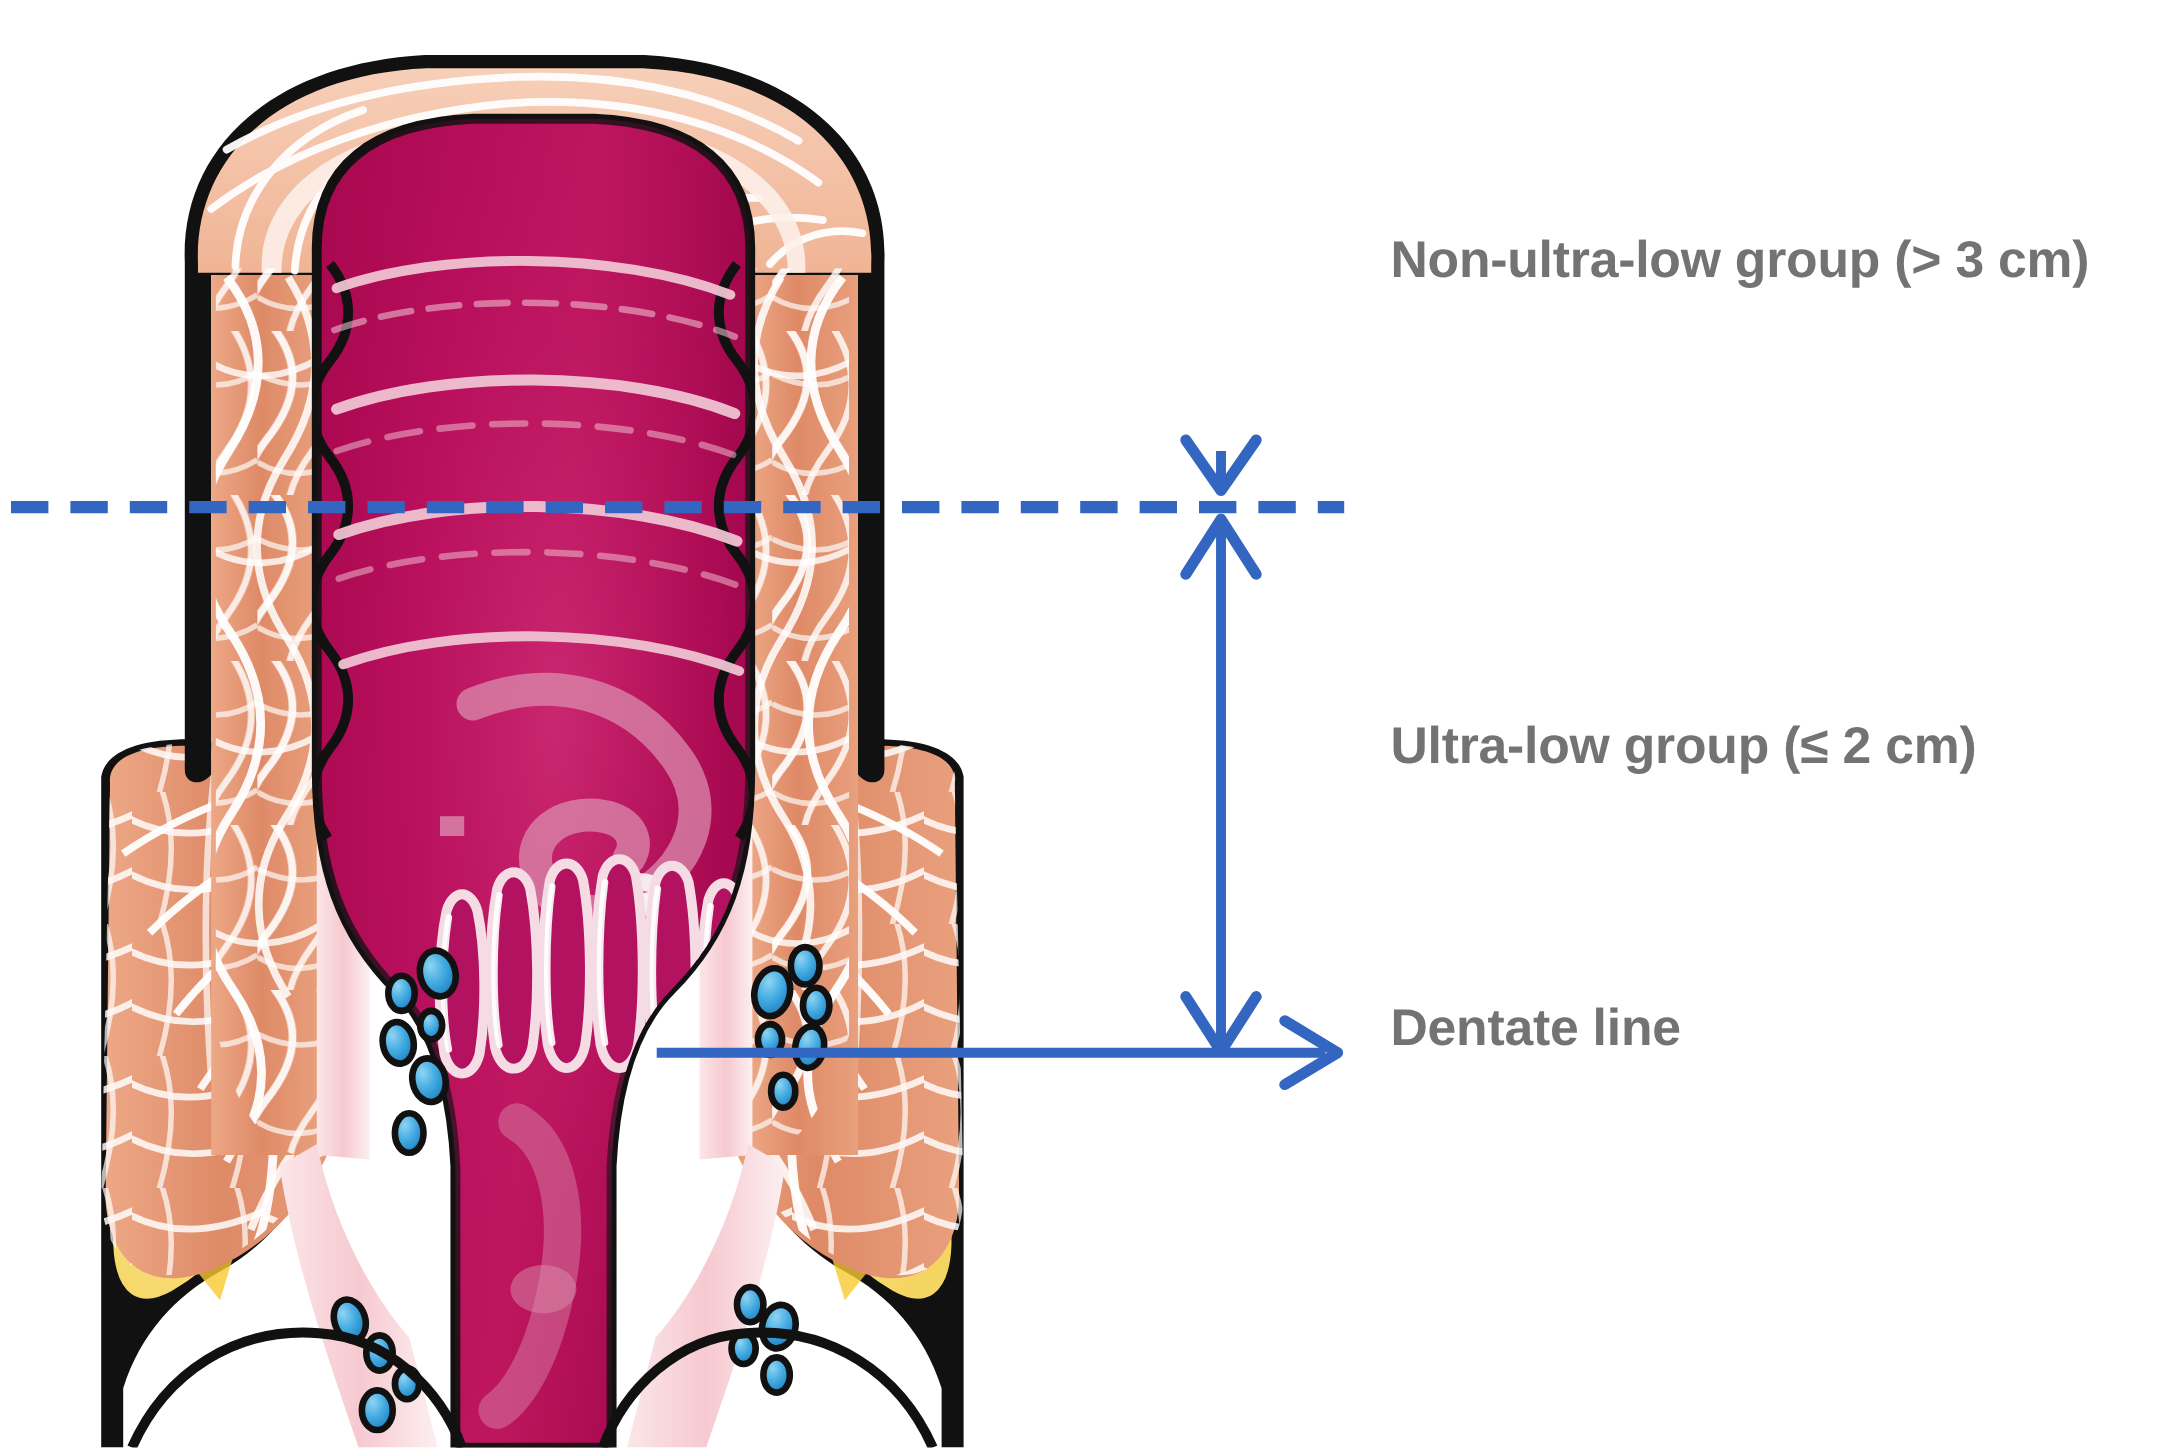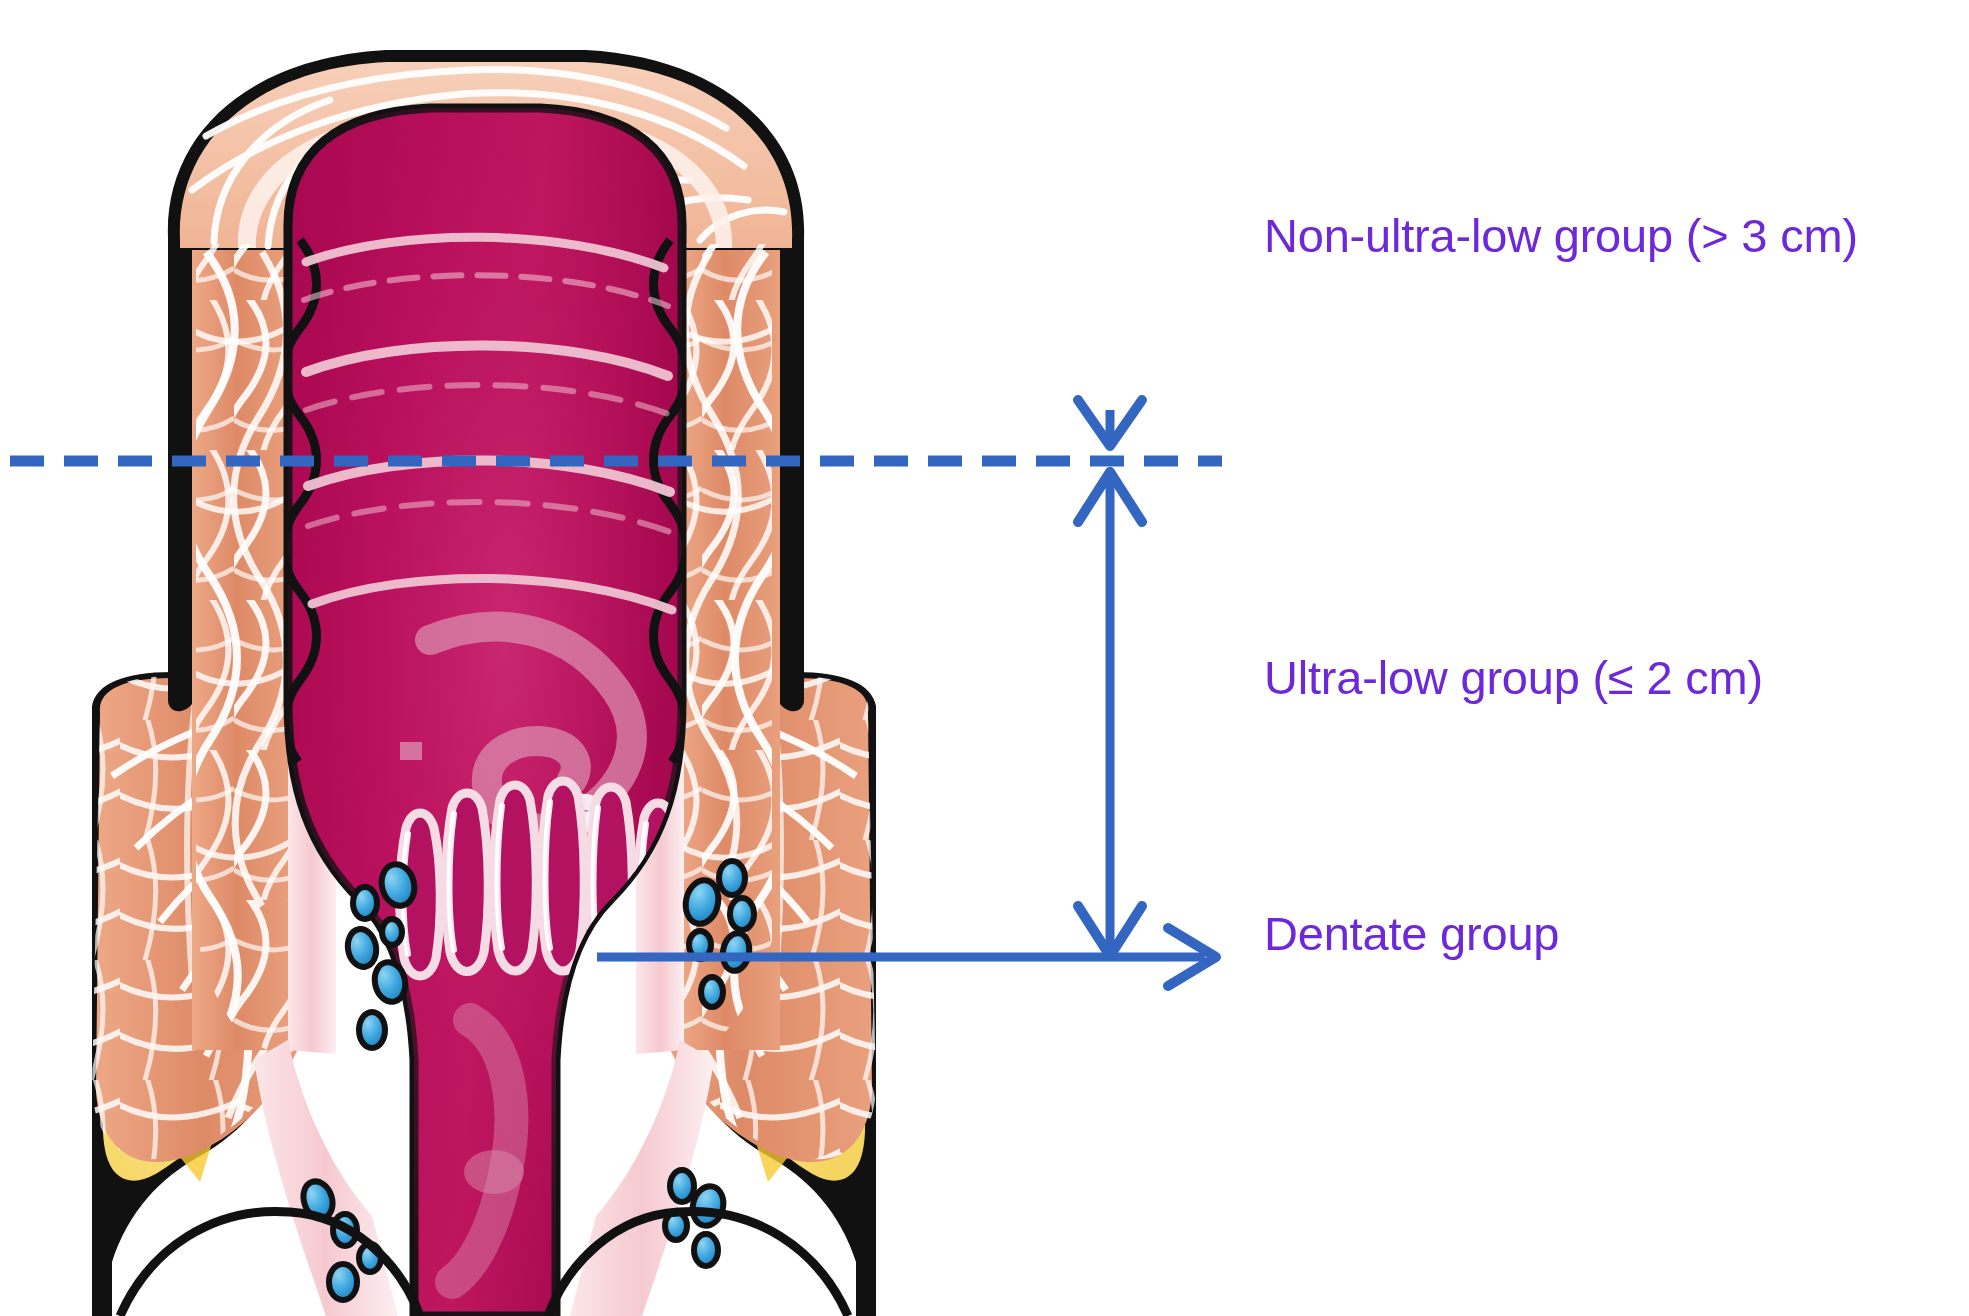--- a/index.html
+++ b/index.html
@@ -15,24 +15,24 @@
     font-family: "Liberation Sans", sans-serif;
   }
   #figure {
     position: absolute;
     left: 0; top: 0;
     width: 1969px;
     height: 1316px;
   }
   .annot-label {
     position: absolute;
-    color: #6d28d9;
+    color: #737373;
     font-family: "Liberation Sans", sans-serif;
     font-size: 47px;
-    font-weight: 400;
+    font-weight: 700;
     white-space: nowrap;
     letter-spacing: -0.2px;
     line-height: 1;
   }
   #label-nonultra { left: 1264px; top: 212px; }
   #label-ultra    { left: 1264px; top: 654px; }
   #label-dentate  { left: 1264px; top: 910px; }
 </style>
 </head>
 <body>
@@ -391,13 +391,13 @@
       <line x1="597" y1="957" x2="1205" y2="957" stroke="#3366C0" stroke-width="9"></line>
       <path d="M 1216 957 L 1168 928 M 1216 957 L 1168 986" fill="none" stroke="#3366C0" stroke-width="10" stroke-linecap="round" stroke-linejoin="round"></path>
     </g>
   </g>
 </svg>
 
 <div class="annot-label" id="label-nonultra">Non-ultra-low group (&gt; 3 cm)</div>
 
 <div class="annot-label" id="label-ultra">Ultra-low group (≤ 2 cm)</div>
 
-<div class="annot-label" id="label-dentate">Dentate group</div>
+<div class="annot-label" id="label-dentate">Dentate line</div>
 
 </body></html>

